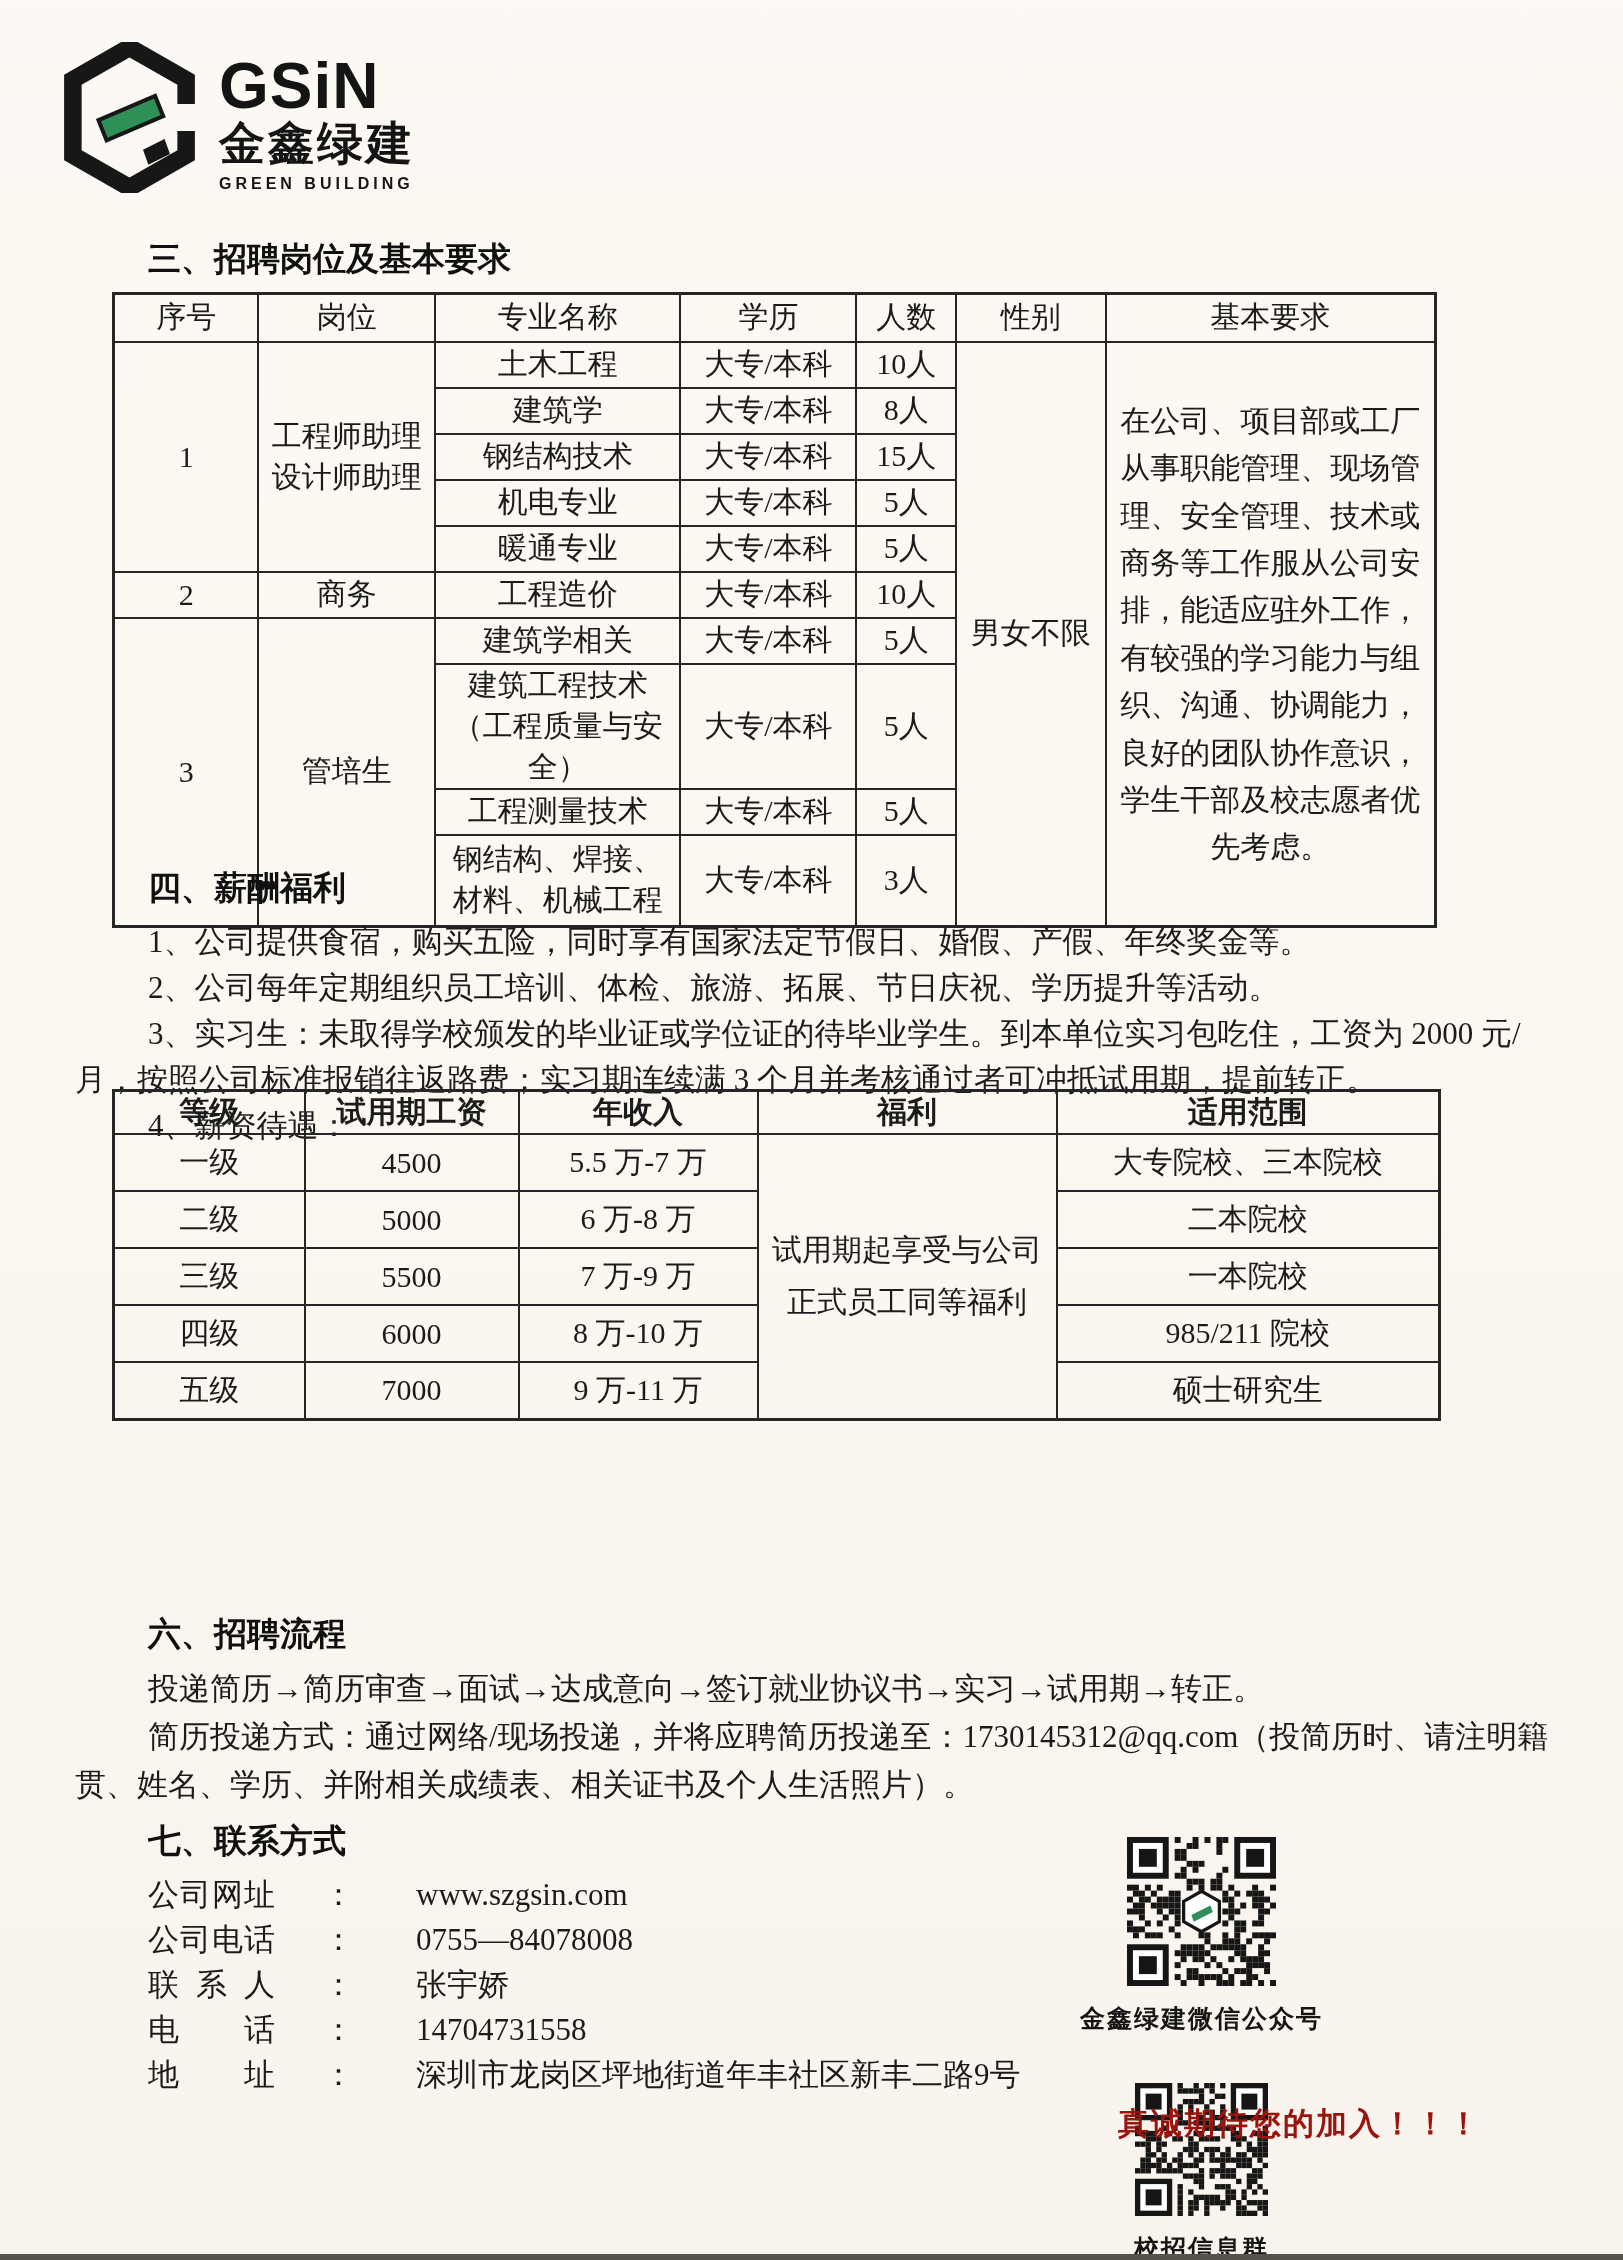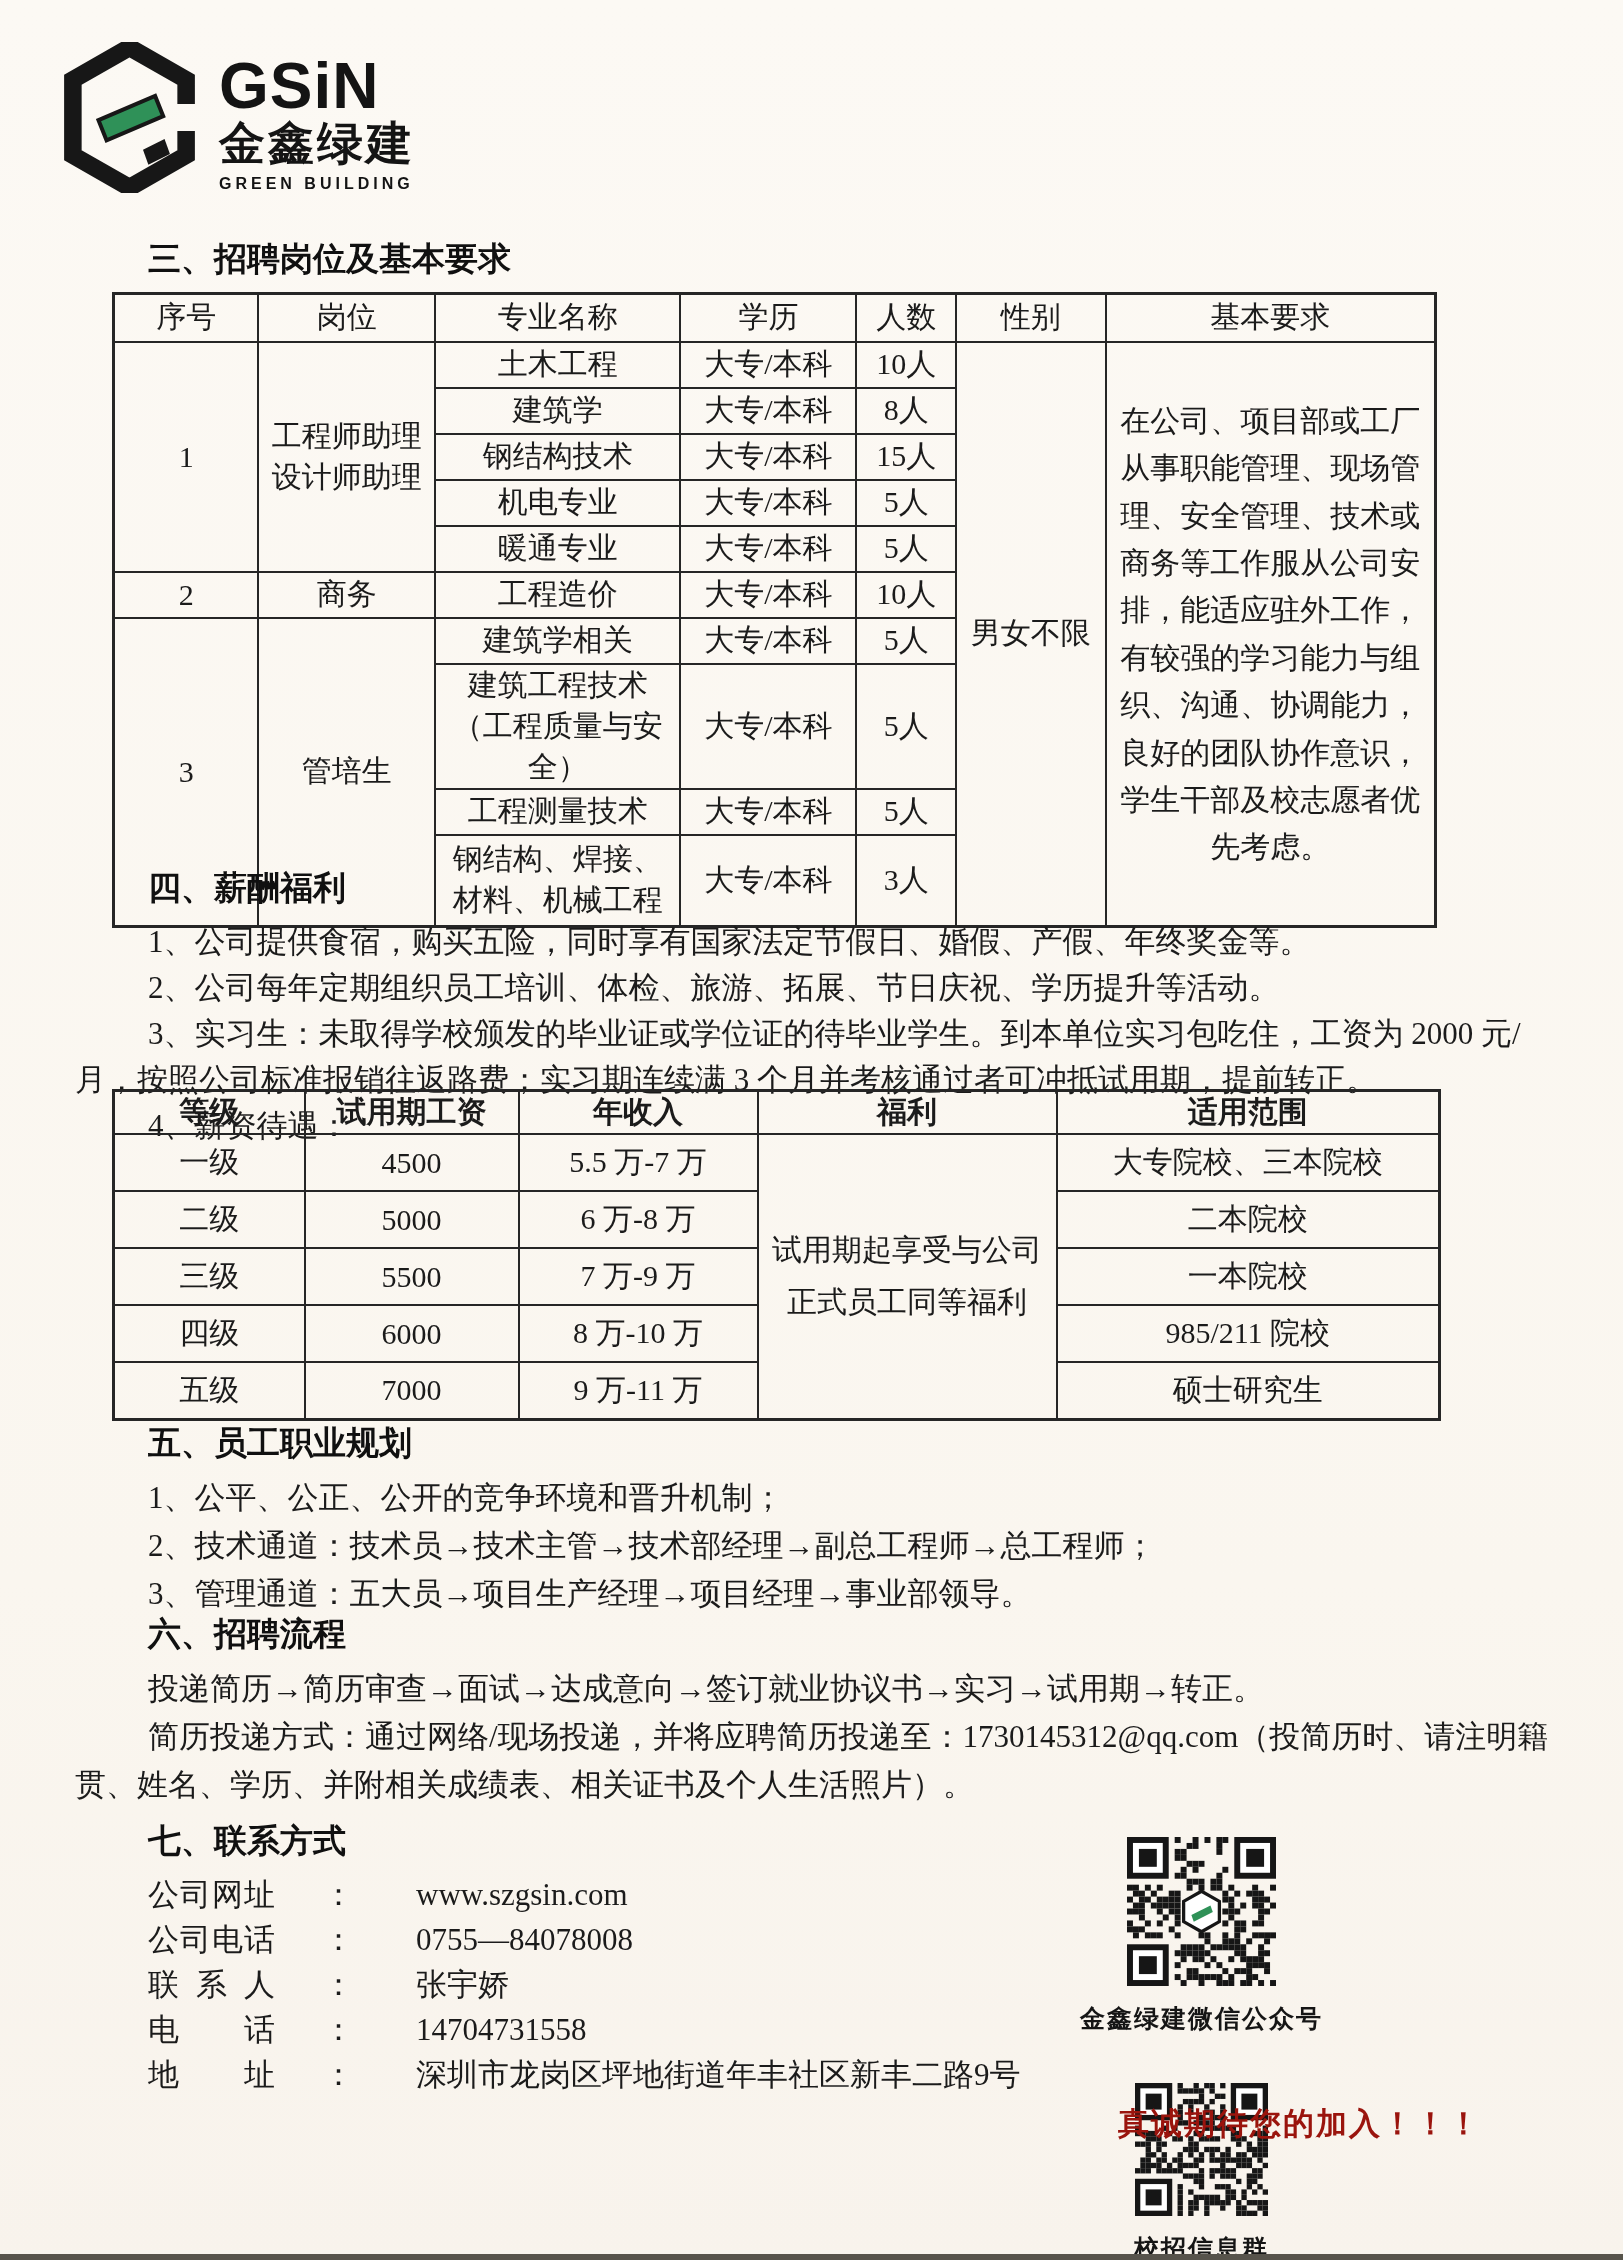--- a/index.html
+++ b/index.html
@@ -209,26 +209,20 @@
     </tr>
     <tr>
       <td>五级</td>
       <td>7000</td>
       <td>9 万-11 万</td>
       <td>硕士研究生</td>
     </tr>
     </tbody>
   </table>
 
-  <div class="sec sec5">
-    <div class="h">五、员工职业规划</div>
-    <p class="p">1、公平、公正、公开的竞争环境和晋升机制；</p>
-    <p class="p">2、技术通道：技术员→技术主管→技术部经理→副总工程师→总工程师；</p>
-    <p class="p">3、管理通道：五大员→项目生产经理→项目经理→事业部领导。</p>
-  </div>
 
   <div class="sec sec6">
     <div class="h">六、招聘流程</div>
     <p class="p">投递简历→简历审查→面试→达成意向→签订就业协议书→实习→试用期→转正。</p>
     <p class="p">简历投递方式：通过网络/现场投递，并将应聘简历投递至：1730145312@qq.com（投简历时、请注明籍贯、姓名、学历、并附相关成绩表、相关证书及个人生活照片）。</p>
   </div>
 
   <div class="sec sec7">
     <div class="h">七、联系方式</div>
     <div class="contact-row">

